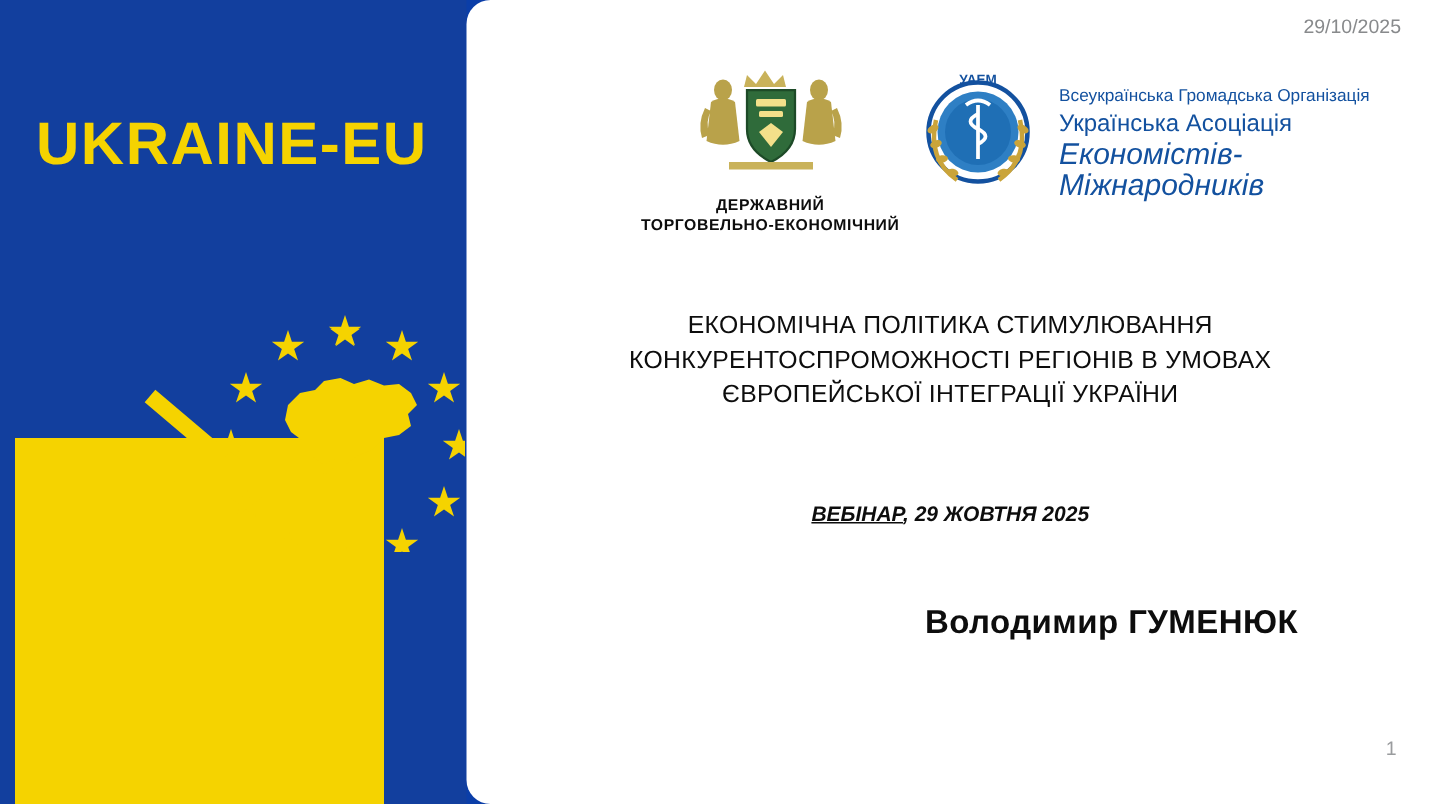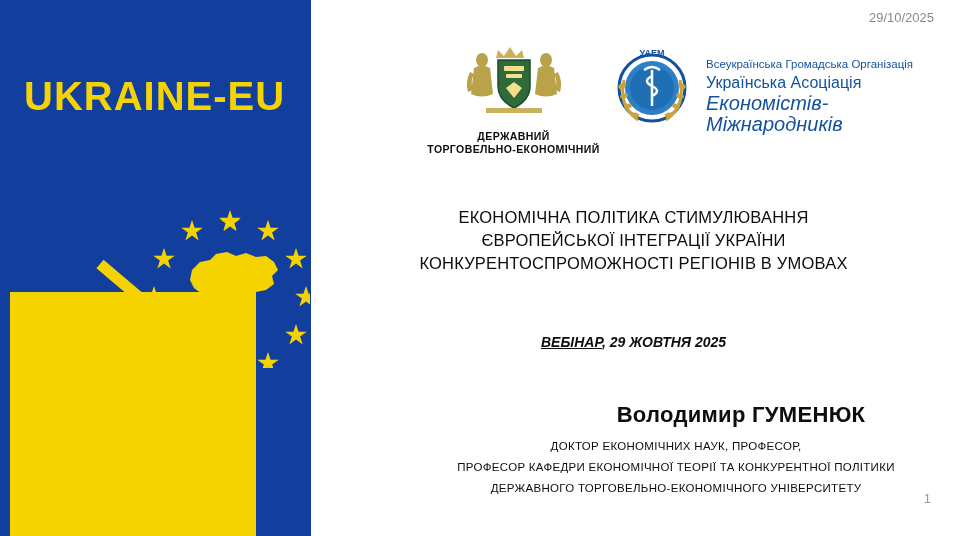--- a/index.html
+++ b/index.html
@@ -76,20 +76,21 @@
   }
 
   
   .right-panel {
     position: absolute;
     left: 311px;
     top: 0;
     width: 645px;
     height: 536px;
     background: #ffffff;
+    border-radius: 16px;
   }
   .date-stamp {
     position: absolute;
     right: 22px;
     top: 10px;
     font-size: 13px;
     color: #888a8c;
     font-family: "Liberation Sans", sans-serif;
   }
   .page-number {
@@ -328,29 +329,24 @@
         <div class="uaem-text">
           <div class="uaem-line1">Всеукраїнська Громадська Організація</div>
           <div class="uaem-line2">Українська Асоціація</div>
           <div class="uaem-line3">Економістів-Міжнародників</div>
         </div>
       </div>
     </div>
 
     <div class="main-title">
       <div>ЕКОНОМІЧНА ПОЛІТИКА СТИМУЛЮВАННЯ</div>
+      <div>КОНКУРЕНТОСПРОМОЖНОСТІ РЕГІОНІВ В УМОВАХ</div>
       <div>ЄВРОПЕЙСЬКОЇ ІНТЕГРАЦІЇ УКРАЇНИ</div>
-      <div>КОНКУРЕНТОСПРОМОЖНОСТІ РЕГІОНІВ В УМОВАХ</div>
     </div>
 
     <div class="webinar-line">
       <span class="underlined">ВЕБІНАР</span><span>, 29 ЖОВТНЯ 2025</span>
     </div>
 
     <div class="author-name">Володимир  ГУМЕНЮК</div>
-    <div class="author-sub">
-      <div>ДОКТОР ЕКОНОМІЧНИХ  НАУК, ПРОФЕСОР,</div>
-      <div>ПРОФЕСОР  КАФЕДРИ  ЕКОНОМІЧНОЇ  ТЕОРІЇ  ТА КОНКУРЕНТНОЇ  ПОЛІТИКИ</div>
-      <div>ДЕРЖАВНОГО ТОРГОВЕЛЬНО-ЕКОНОМІЧНОГО   УНІВЕРСИТЕТУ</div>
-    </div>
 
   </div>
 </div>
 
 </body></html>

